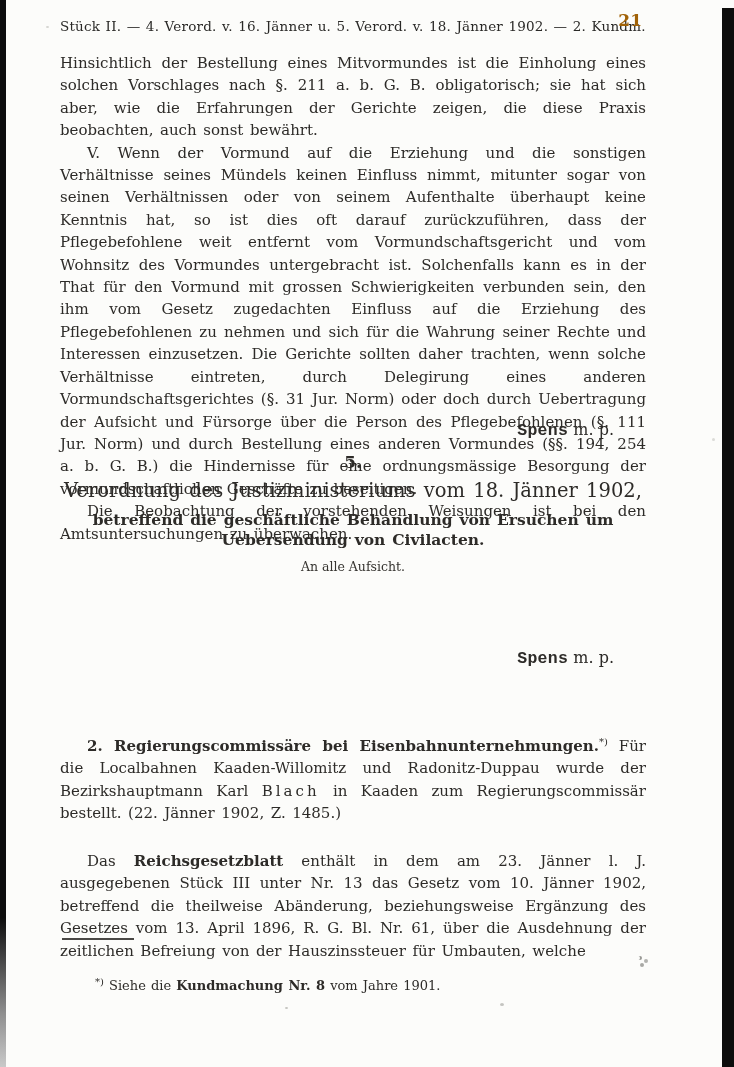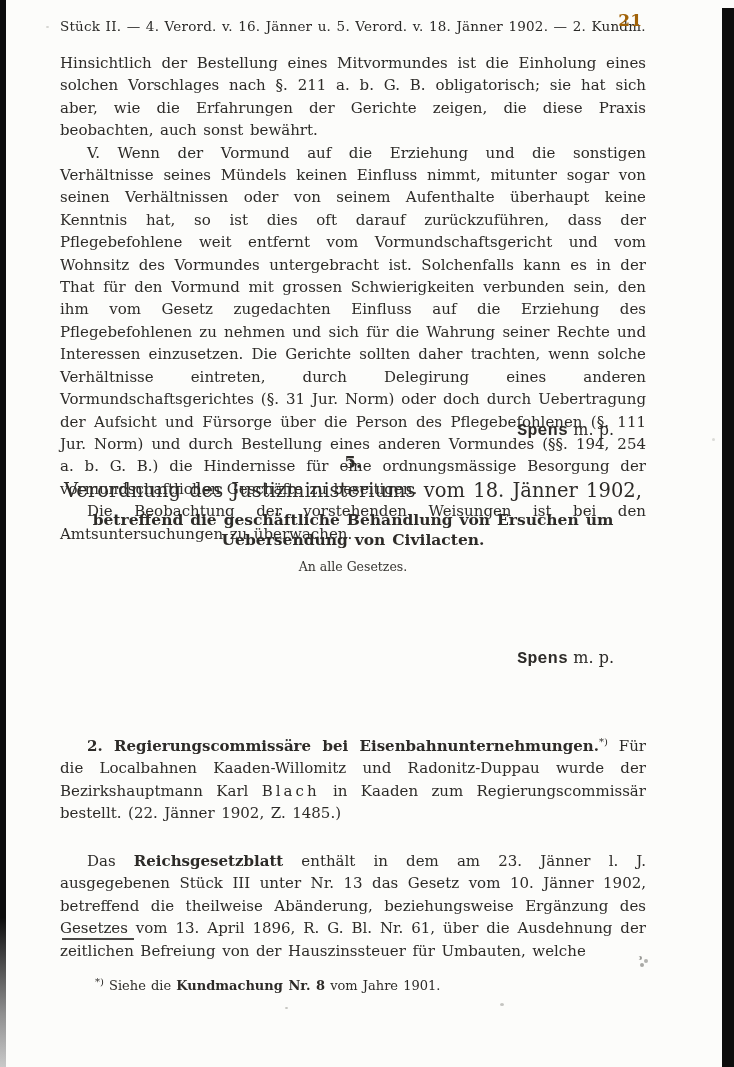--- a/index.html
+++ b/index.html
@@ -108,21 +108,21 @@
   <div class="sig sig-1">
     <span class="inner">
       <b>Spens</b><span> m. p.</span>
     </span>
   </div>
 
   <div class="content sec5" style="position:absolute;">
     <p class="number">5.</p>
     <p class="title">Verordnung des Justizministeriums vom 18. Jänner 1902,</p>
     <p class="subtitle">betreffend die geschäftliche Behandlung von Ersuchen um Uebersendung von Civilacten.</p>
-    <p class="addressee">An alle Gesetzes.</p>
+    <p class="addressee">An alle Aufsicht.</p>
   </div>
 
 
   <div class="sig sig-2">
     <span class="inner">
       <b>Spens</b><span> m. p.</span>
     </span>
   </div>
 
 

